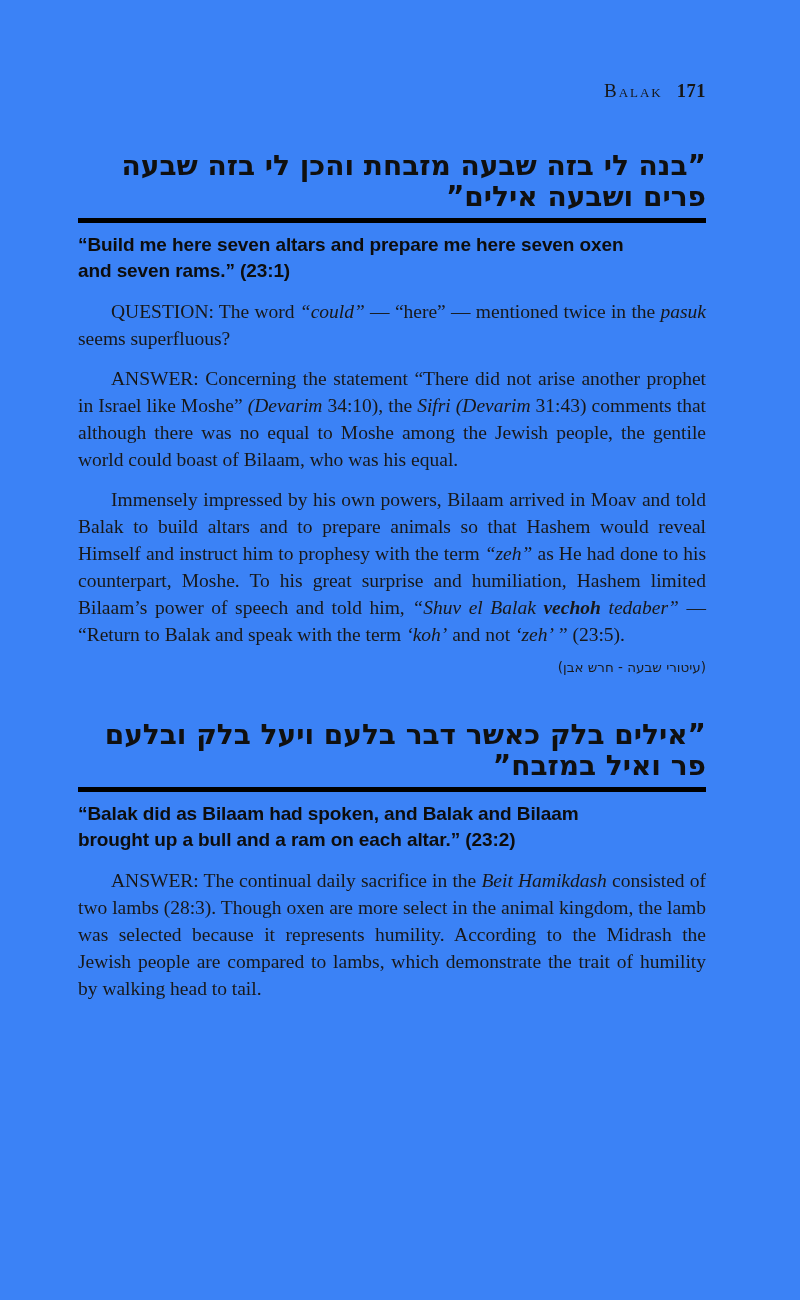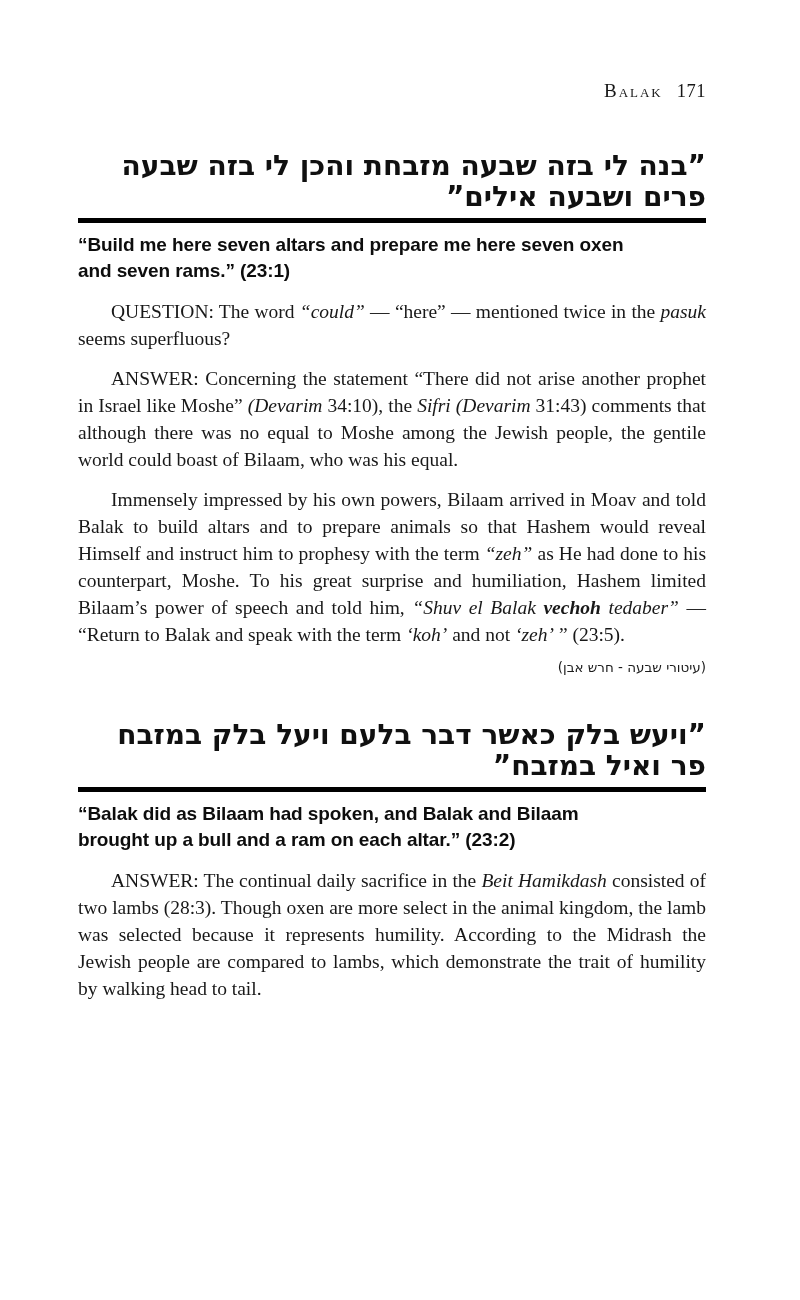--- a/index.html
+++ b/index.html
@@ -1,21 +1,21 @@
 <!DOCTYPE html>
 <html><head>
 <meta charset="utf-8">
 <style>
   html, body { margin: 0; padding: 0; background: #e8e8e8; }
   .page {
     position: relative;
     width: 800px;
     height: 1300px;
     margin: 0 auto;
-    background: #ffffff;
+    background: #3b82f6;
     color: #161616;
     overflow: hidden;
     box-sizing: border-box;
     padding: 80px 94px 0 78px;
     font-family: "Liberation Serif", serif;
   }
   .content { width: 628px; }
 
   
   .running-header {
@@ -25,21 +25,21 @@
     gap: 14px;
     width: 628px;
     font-size: 18px;
     margin-bottom: 48px;
   }
   .book-title {
     font-variant: small-caps;
     letter-spacing: 2px;
     font-size: 19px;
   }
-  .page-number { font-weight: 400; font-size: 18.5px; letter-spacing: 0.5px; }
+  .page-number { font-weight: 700; font-size: 18.5px; letter-spacing: 0.5px; }
 
   
   .hebrew-heading {
     direction: rtl;
     text-align: right;
     font-family: "DejaVu Sans", sans-serif;
     font-weight: bold;
     font-size: 28px;
     line-height: 31px;
     color: #101010;
@@ -107,21 +107,21 @@
       <div class="english-heading">“Build me here seven altars and prepare me here seven oxen and seven rams.” (23:1)</div>
       <div>
           <p class="body-para"><span>QUESTION: The word </span><span class="it">“could”</span><span> — “here” — mentioned twice in the </span><span class="it">pasuk</span><span> seems superfluous?</span></p>
           <p class="body-para"><span>ANSWER: Concerning the statement “There did not arise another prophet in Israel like Moshe” </span><span class="it">(Devarim</span><span> 34:10), the </span><span class="it">Sifri</span><span> </span><span class="it">(Devarim</span><span> 31:43) comments that although there was no equal to Moshe among the Jewish people, the gentile world could boast of Bilaam, who was his equal.</span></p>
           <p class="body-para"><span>Immensely impressed by his own powers, Bilaam arrived in Moav and told Balak to build altars and to prepare animals so that Hashem would reveal Himself and instruct him to prophesy with the term </span><span class="it">“zeh”</span><span> as He had done to his counterpart, Moshe. To his great surprise and humiliation, Hashem limited Bilaam’s power of speech and told him, </span><span class="it">“Shuv el Balak </span><span class="bit">vechoh</span><span class="it"> tedaber”</span><span> — “Return to Balak and speak with the term </span><span class="it">‘koh’</span><span> and not </span><span class="it">‘zeh’</span><span> ” (23:5).</span></p>
         </div>
       <div class="attribution">(עיטורי שבעה - חרש אבן)</div>
     </section>
 
     <section class="section-2">
-      <div class="hebrew-heading" dir="rtl">”ויעש בלק כאשר דבר בלעם ויעל בלק במזבח פר ואיל במזבח”</div>
+      <div class="hebrew-heading" dir="rtl">”אילים בלק כאשר דבר בלעם ויעל בלק ובלעם פר ואיל במזבח”</div>
       <div class="heading-rule"></div>
       <div class="english-heading">“Balak did as Bilaam had spoken, and Balak and Bilaam brought up a bull and a ram on each altar.” (23:2)</div>
       <div>
           <p class="body-para"><span>ANSWER: The continual daily sacrifice in the </span><span class="it">Beit Hamikdash</span><span> consisted of two lambs (28:3). Though oxen are more select in the animal kingdom, the lamb was selected because it represents humility. According to the Midrash the Jewish people are compared to lambs, which demonstrate the trait of humility by walking head to tail.</span></p>
         </div>
     </section>
 
   </div>
 </div>
 

